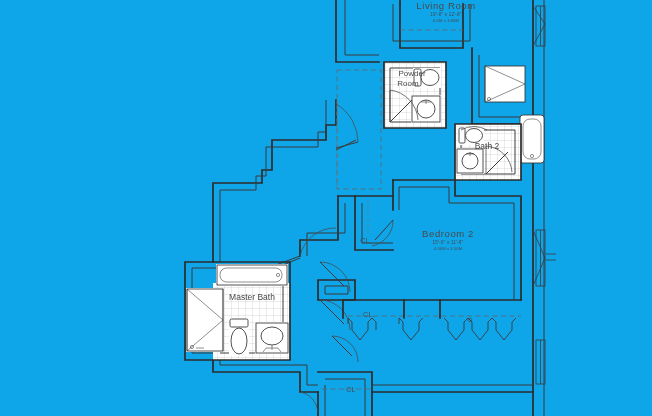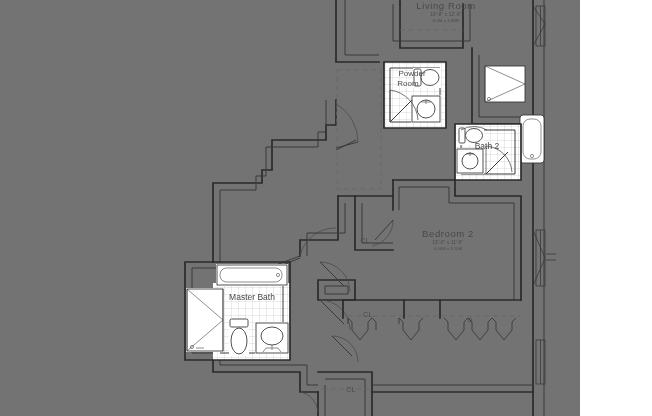--- a/index.html
+++ b/index.html
@@ -8,23 +8,23 @@
     background: #ffffff;
   }
   body {
     width: 652px;
     height: 416px;
     overflow: hidden;
     font-family: "Liberation Sans", sans-serif;
   }
   #plan-root {
     position: relative;
-    width: 580px;
+    width: 652px;
     height: 416px;
-    background: #737373;
+    background: #0ea5e9;
   }
   #plan-svg {
     position: absolute;
     left: 0;
     top: 0;
     display: block;
   }
   .room-label {
     font-family: "Liberation Sans", sans-serif;
     fill: #4a4a4a;

